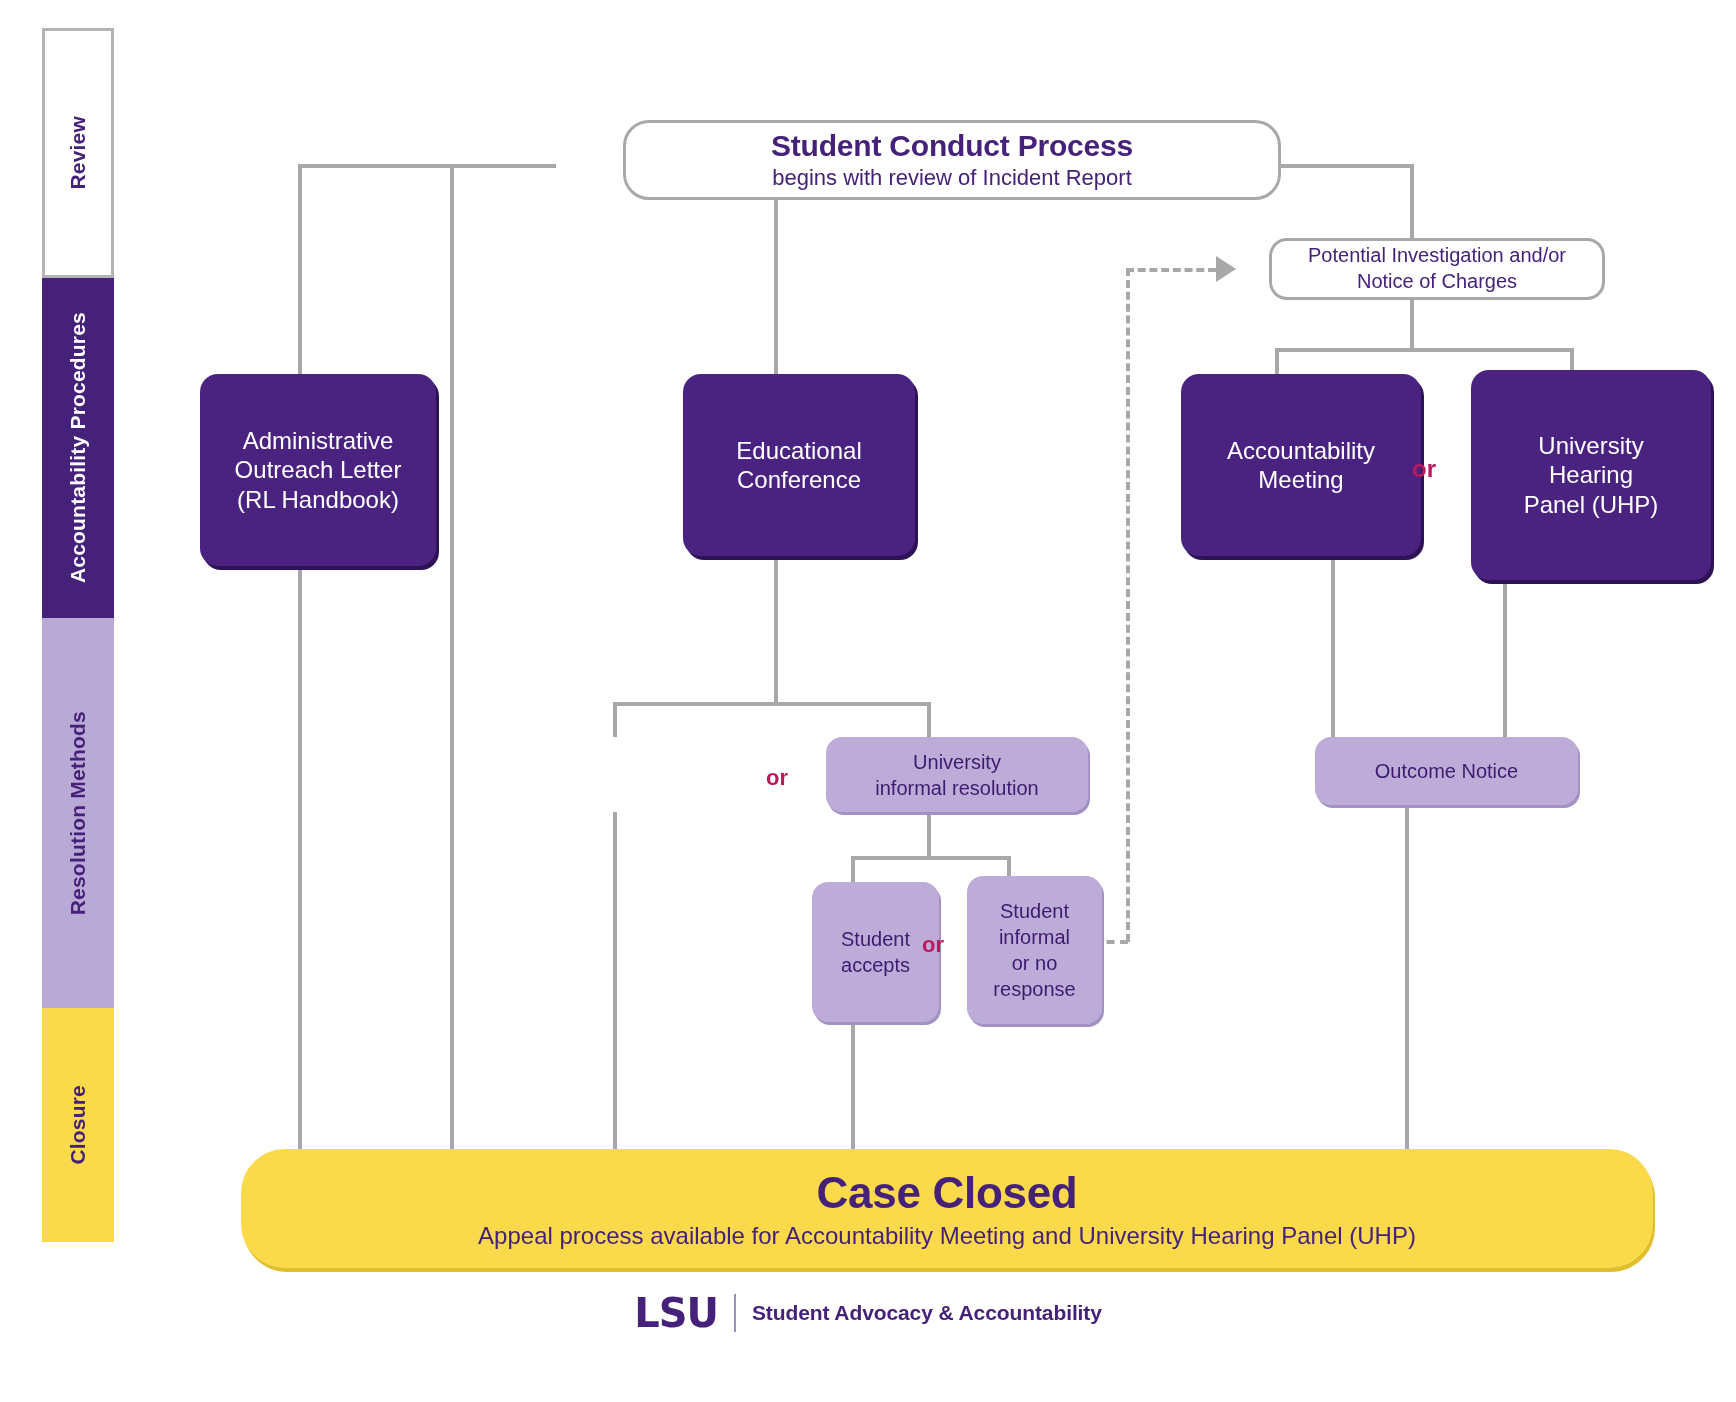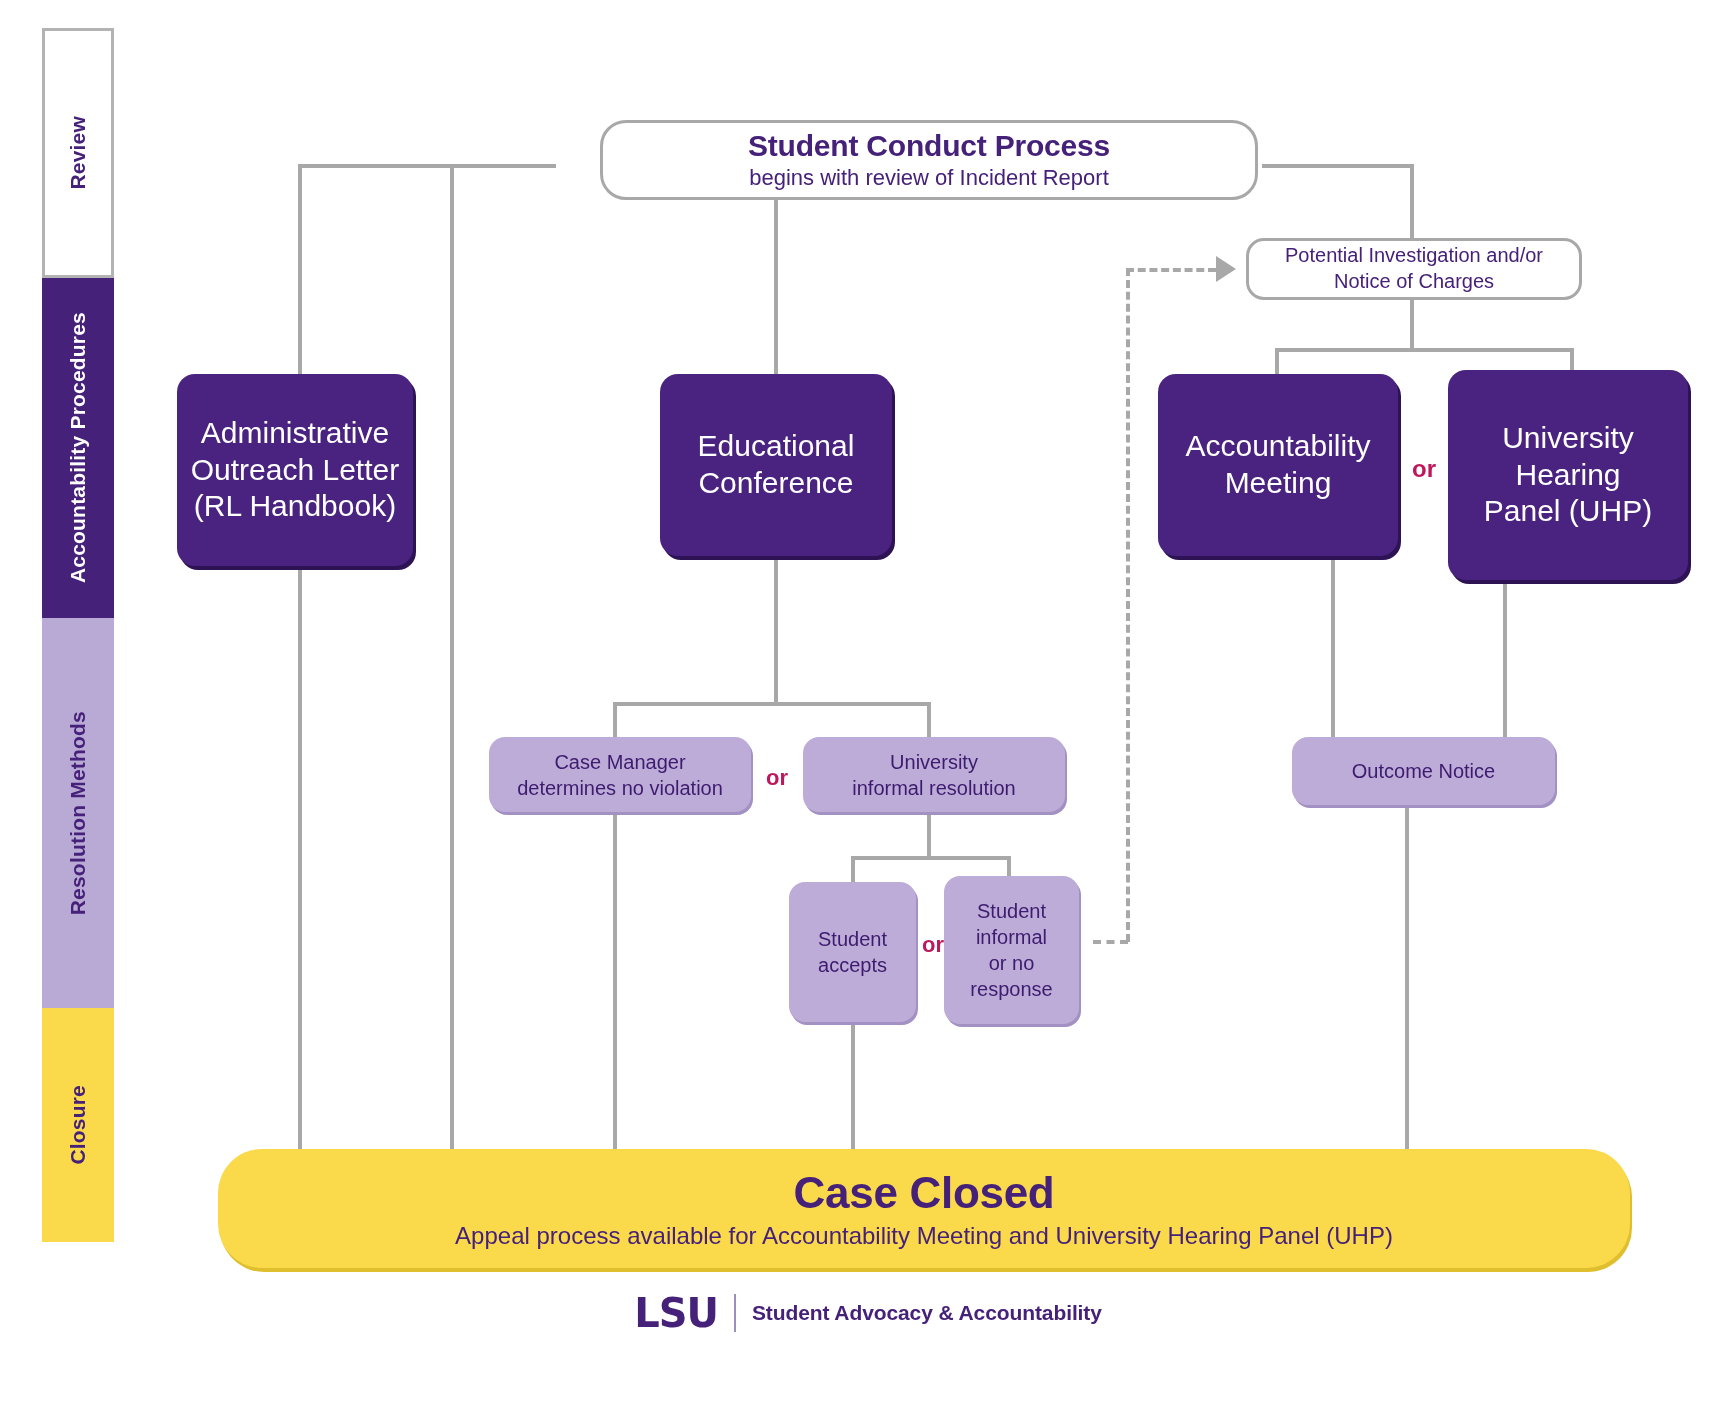--- a/index.html
+++ b/index.html
@@ -96,20 +96,21 @@
 
   
   .node {
     position: absolute;
     box-sizing: border-box;
     display: flex;
     flex-direction: column;
     align-items: center;
     justify-content: center;
     text-align: center;
+    margin-left: 23px;
   }
 
   
   .node-white {
     background: #ffffff;
     border: 3px solid #a8a8a8;
     border-radius: 26px;
     color: #46217a;
   }
   .node-white .t1 {
@@ -130,21 +131,21 @@
     color: #46217a;
     font-size: 20px;
     line-height: 1.28;
   }
 
   
   .node-purple {
     background: #4a2380;
     border-radius: 18px;
     color: #ffffff;
-    font-size: 30px;
+    font-size: 24px;
     line-height: 1.22;
     box-shadow: 3px 4px 0 #2e1354;
   }
 
   
   .node-lilac {
     background: #bdacd8;
     border-radius: 16px;
     color: #3d1b6e;
     font-size: 20px;
@@ -300,24 +301,20 @@
   </div>
 
   <div class="or-label big" style="left:1400px; top:455px; width:48px;">or</div>
 
   <div class="node node-purple" style="left:1448px; top:370px; width:240px; height:210px;">
     <div>University</div>
     <div>Hearing</div>
     <div>Panel (UHP)</div>
   </div>
 
-  <div class="node node-lilac" style="left:489px; top:737px; width:262px; height:75px;">
-    <div>Case Manager</div>
-    <div>determines no violation</div>
-  </div>
 
   <div class="or-label" style="left:757px; top:765px; width:40px;">or</div>
 
   <div class="node node-lilac" style="left:803px; top:737px; width:262px; height:75px;">
     <div>University</div>
     <div>informal resolution</div>
   </div>
 
   <div class="node node-lilac" style="left:789px; top:882px; width:127px; height:140px;">
     <div>Student</div>

